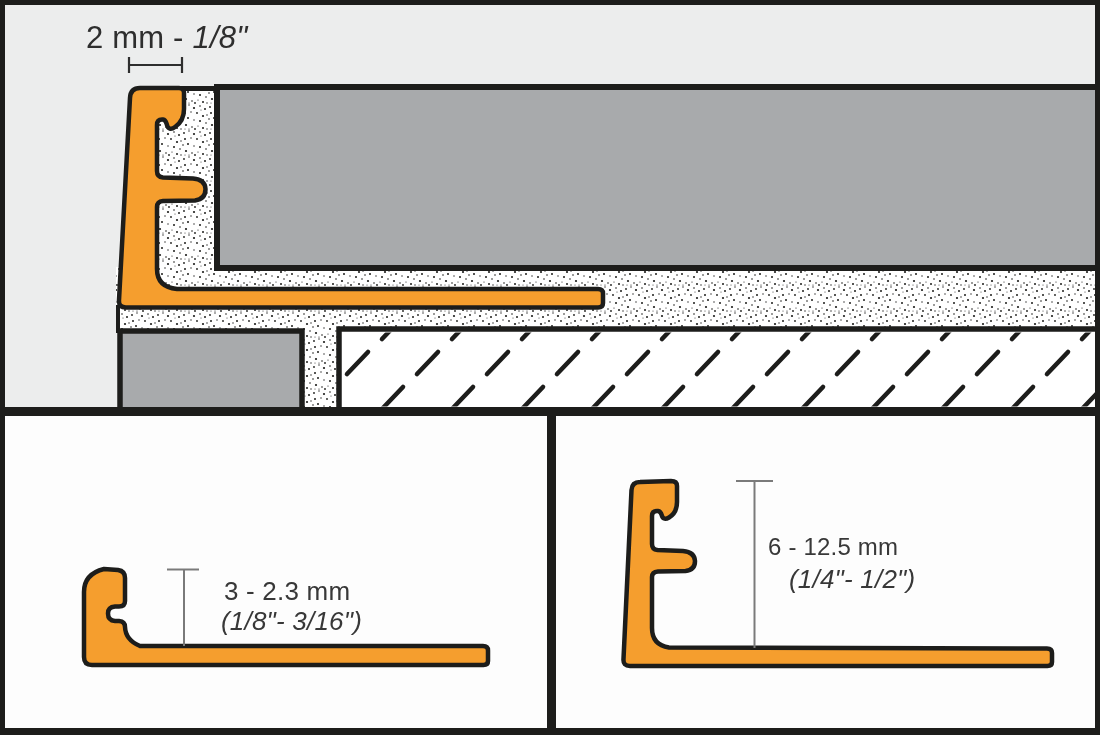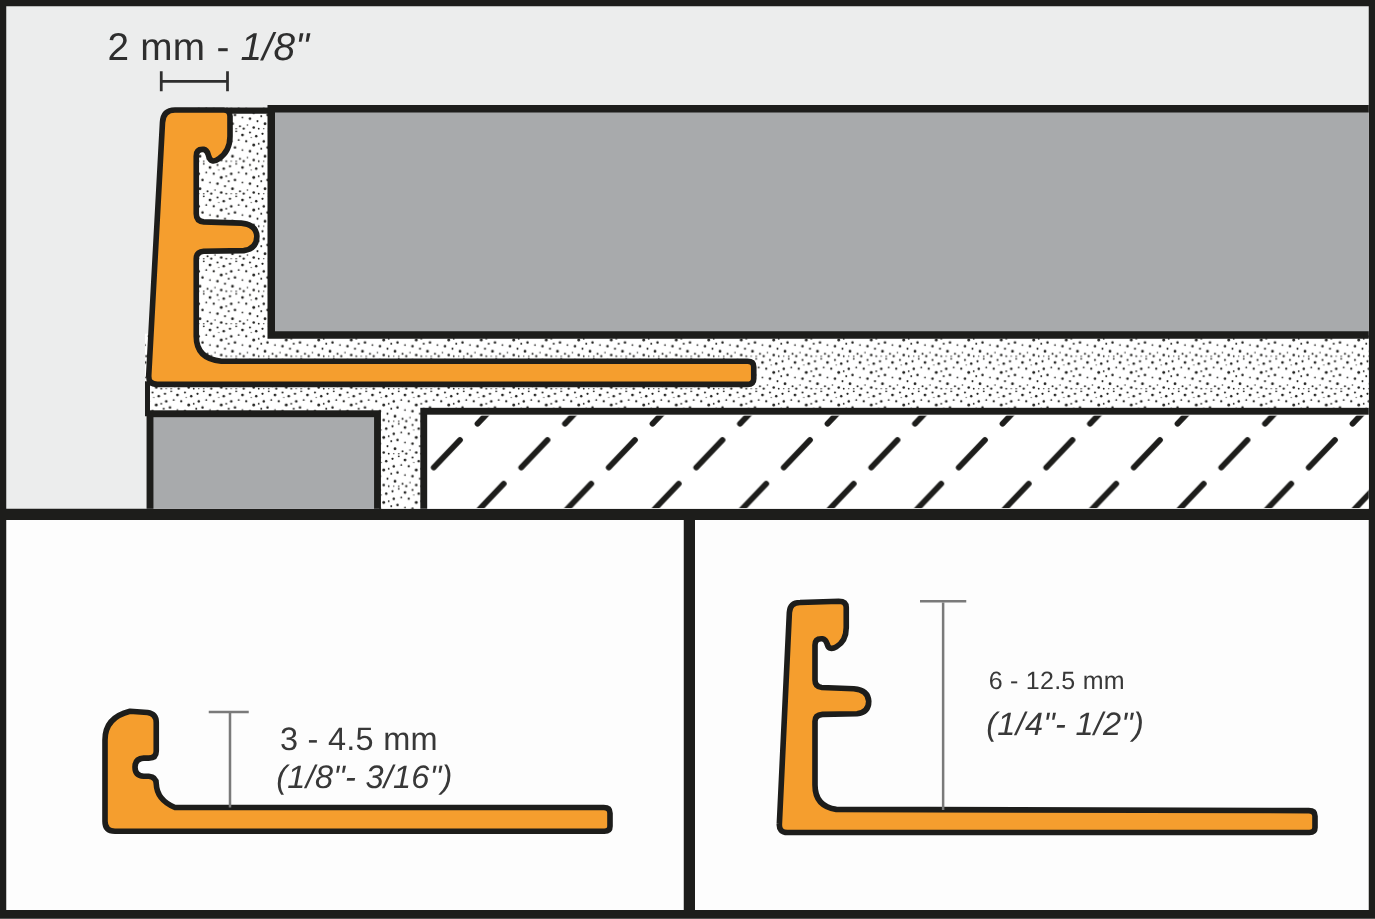--- a/index.html
+++ b/index.html
@@ -20,21 +20,21 @@
     color:#383838;
     white-space:nowrap;
     z-index:5;
     line-height:1.1;
     letter-spacing:0.2px;
   }
   .lbl-top{left:86px;top:21px;font-size:31px;color:#2E2E2E;}
   .lbl-top .frac{font-style:italic;}
   .lbl-bl-metric{left:224px;top:577px;font-size:26px;}
   .lbl-bl-imperial{left:221px;top:607px;font-size:26px;font-style:italic;}
-  .lbl-br-metric{left:791px;top:534px;font-size:20px;}
+  .lbl-br-metric{left:768px;top:534px;font-size:24px;}
   .lbl-br-imperial{left:789px;top:565px;font-size:26px;font-style:italic;}
 </style>
 </head>
 <body>
 
 <div id="page">
 
   <div class="panel" id="panel-install">
     <svg viewBox="5 5 1090 402" preserveAspectRatio="none">
       <defs>
@@ -135,19 +135,19 @@
         <line x1="736" y1="481" x2="773" y2="481"></line>
         <line x1="754.5" y1="482" x2="754.5" y2="648"></line>
       </g>
     </svg>
   </div>
 
   <div class="label lbl-top">
     <span>2 mm - </span><span class="frac">1/8"</span>
   </div>
 
-  <div class="label lbl-bl-metric">3 - 4.5 mm</div>
+  <div class="label lbl-bl-metric">3 - 2.3 mm</div>
   <div class="label lbl-bl-imperial">(1/8"- 3/16")</div>
 
   <div class="label lbl-br-metric">6 - 12.5 mm</div>
   <div class="label lbl-br-imperial">(1/4"- 1/2")</div>
 
 </div>
 
 </body></html>

